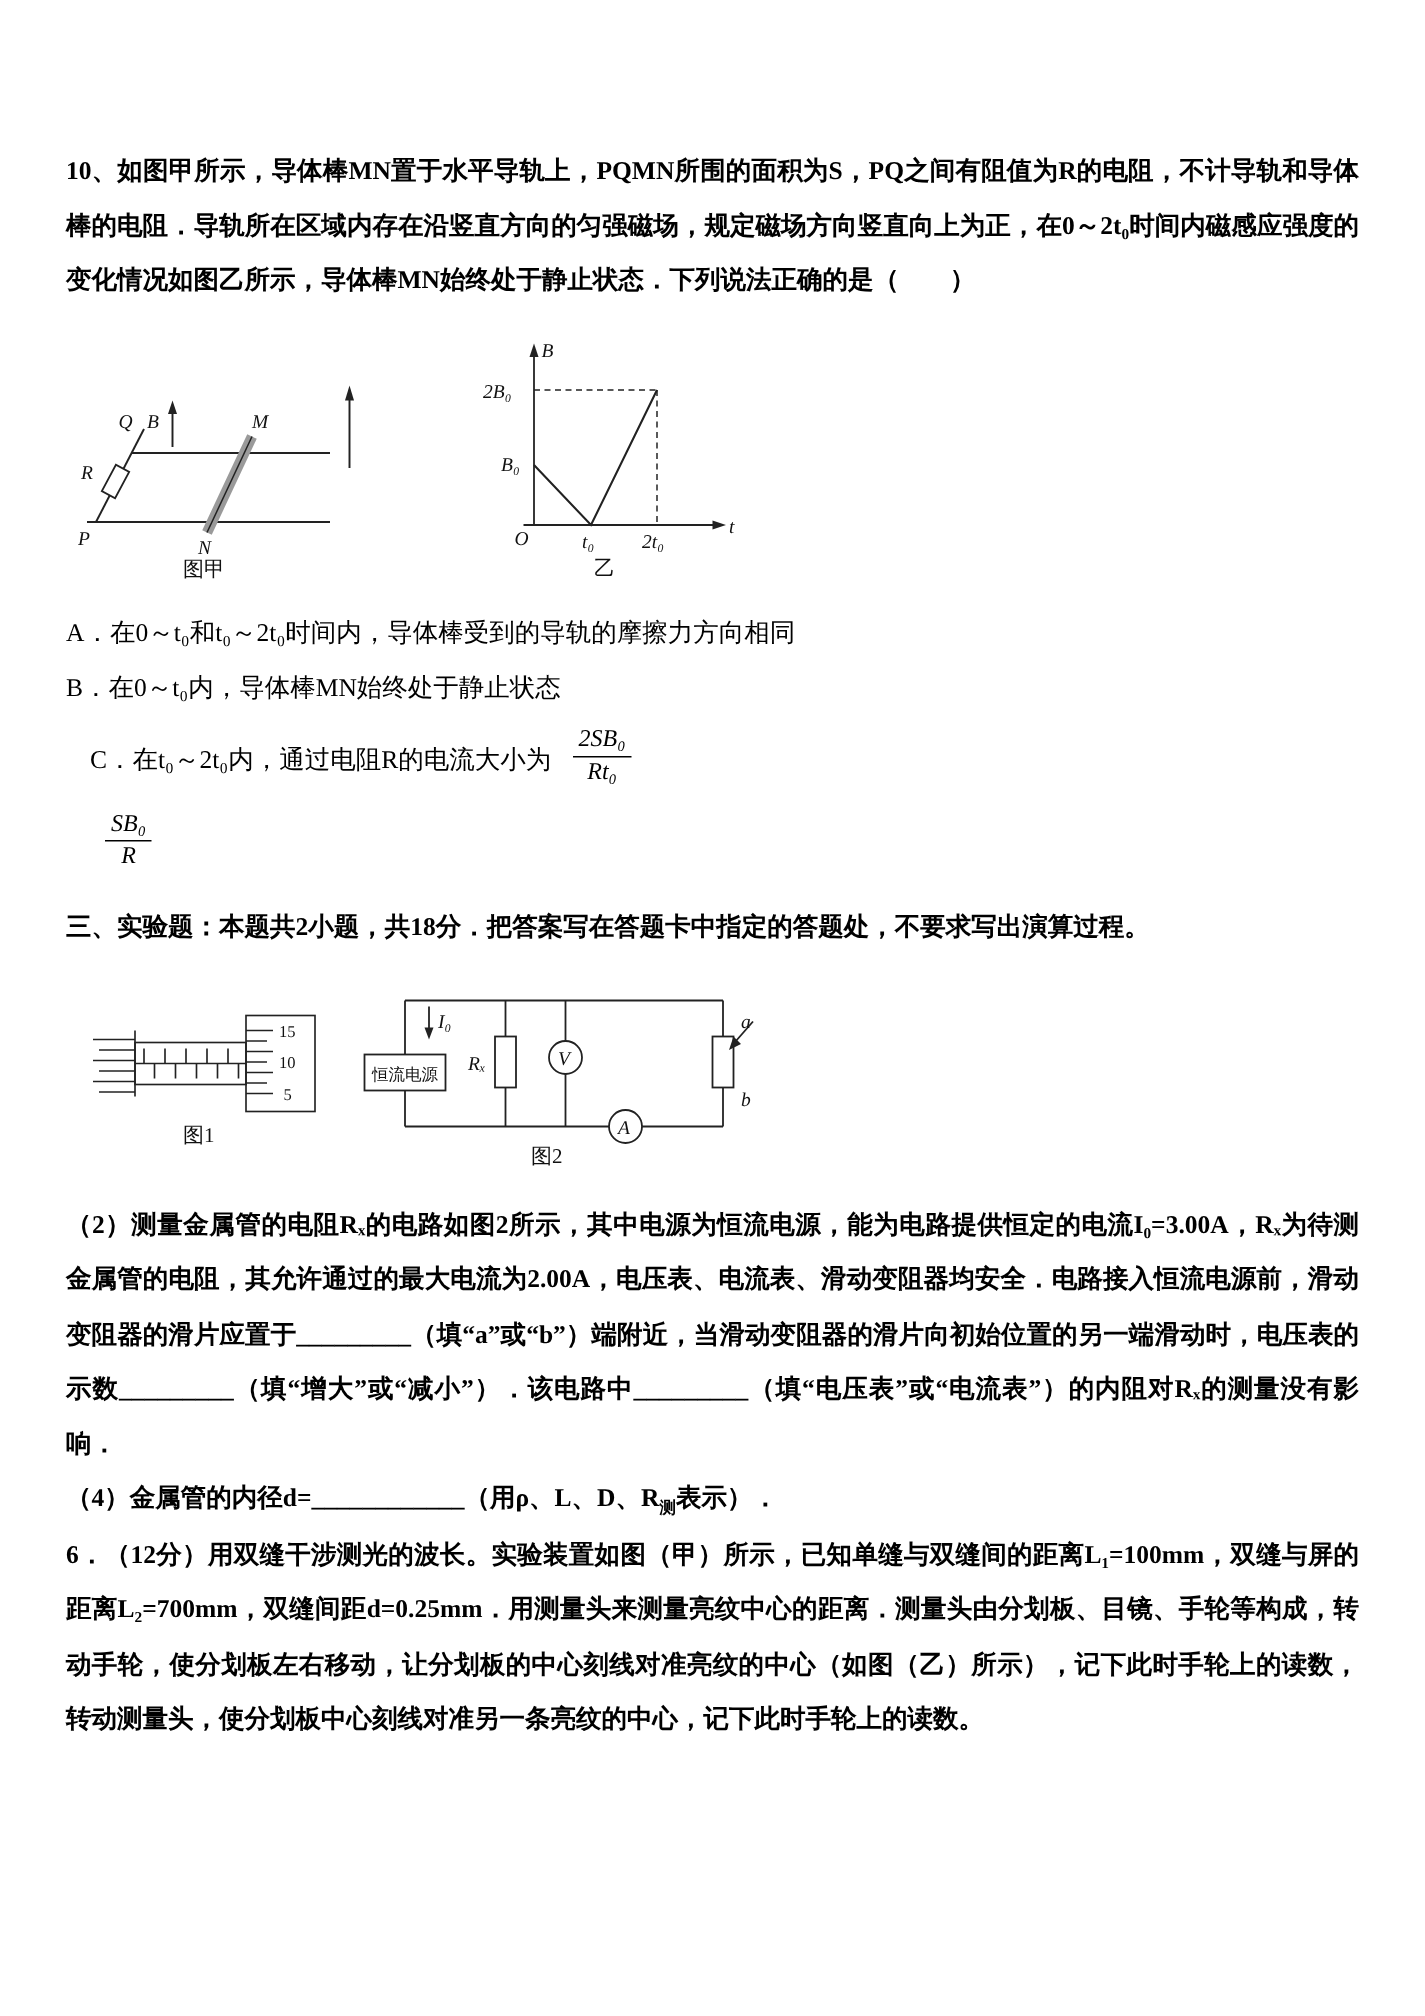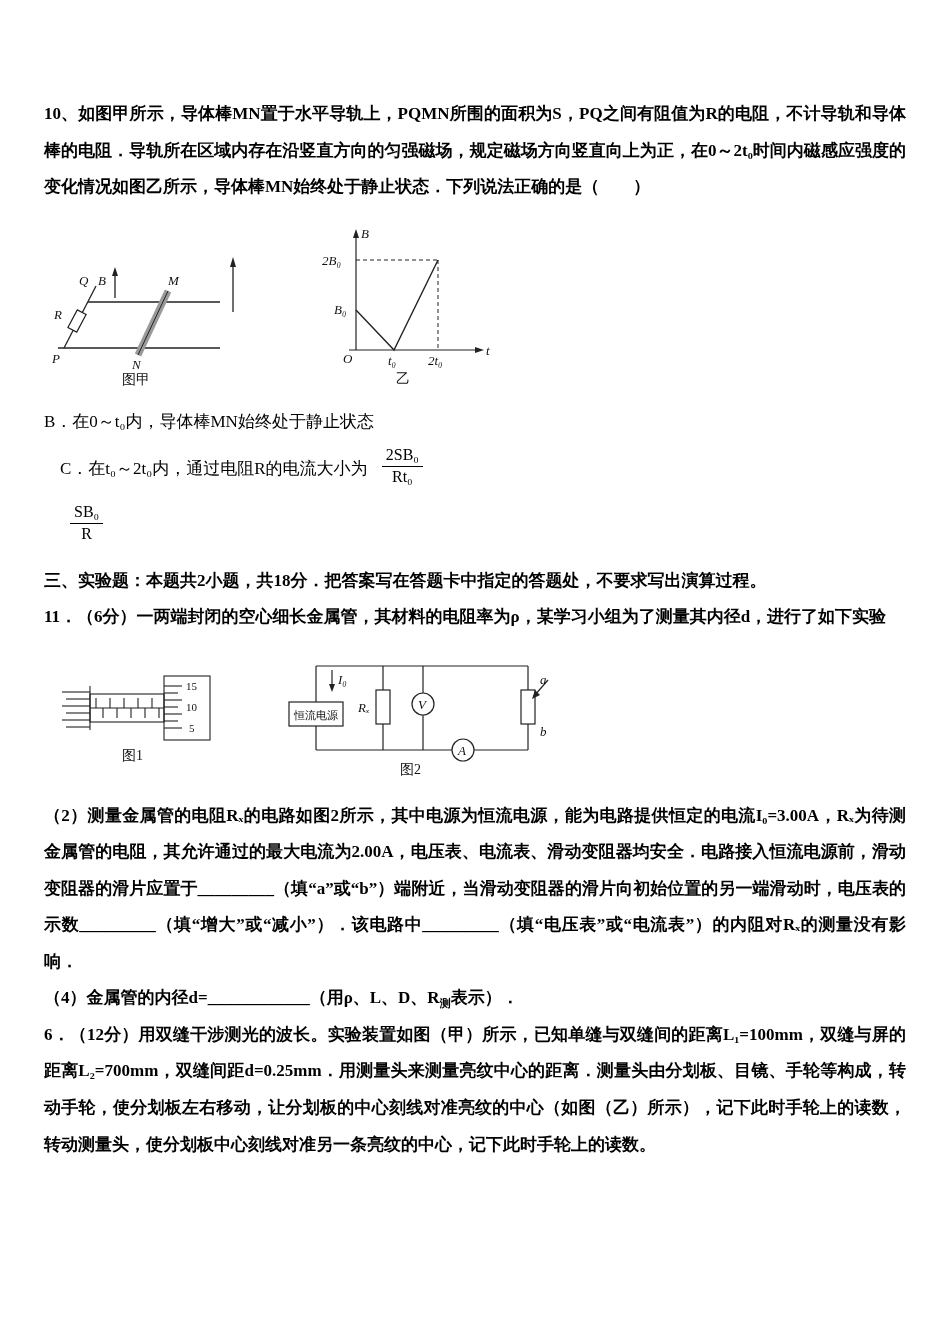--- a/index.html
+++ b/index.html
@@ -3,22 +3,22 @@
 <meta charset="utf-8">
 <style>
   html,body{margin:0;padding:0;background:#fff;}
   body{width:950px;min-height:1344px;font-family:"Liberation Serif","DejaVu Serif",serif;color:#000;}
   .page{padding:96px 44px 40px 44px;font-size:17px;}
   .para{margin:0;text-align:justify;line-height:2.15;font-weight:bold;}
   .opt{margin:2px 0;line-height:2.1;}
   .opt-frac{margin:10px 16px 14px;}
   .figrow{display:flex;align-items:flex-end;margin:12px 0 18px 8px;}
   .figrow1{gap:64px;}
-  .figrow2{gap:46px;align-items:flex-start;margin-top:6px;}
-  .frac{display:inline-block;vertical-align:middle;text-align:center;line-height:1.3;margin:0 4px 0 10px;position:relative;top:-4px;font-size:16px;}
+  .figrow2{align-items:flex-start;margin-top:6px;}
+  .frac{display:inline-block;vertical-align:middle;text-align:center;line-height:1.3;font-style:italic;margin:0 4px 0 10px;position:relative;top:-4px;font-size:16px;}
   .frac .num{display:block;padding:0 4px;}
   .frac .den{display:block;border-top:1.3px solid #000;padding:0 4px;text-align:center;}
   .sechead{margin-top:14px;}
   svg{display:block;}
   svg text{font-family:"Liberation Serif","DejaVu Serif",serif;font-size:13px;fill:#111;}
   svg text.it{font-style:italic;}
   svg text.cap{font-style:normal;font-size:14px;}
   svg text.small{font-size:11px;}
   sub.mini{font-size:11px;}
 </style>
@@ -77,40 +77,40 @@
         <text x="18" y="96" class="it">B₀</text>
         <text x="27" y="145" class="it">O</text>
         <text x="72" y="147" class="it">t₀</text>
         <text x="112" y="147" class="it">2t₀</text>
         <text x="170" y="137" class="it">t</text>
         <text x="80" y="165" class="cap">乙</text>
       </svg>
     </div>
   </div>
 
+  <p class="opt">A．在0～t₀和t₀～2t₀时间内，导体棒受到的导轨的摩擦力方向相同</p>
   <p class="opt">B．在0～t₀内，导体棒MN始终处于静止状态</p>
 
   <p class="opt opt-frac">
     <span>C．在t₀～2t₀内，通过电阻R的电流大小为</span>
     <span class="frac">
       <span class="num">2SB₀</span>
       <span class="den">Rt₀</span>
     </span>
   </p>
 
   <p class="opt opt-frac">
     <span class="frac">
       <span class="num">SB₀</span>
       <span class="den">R</span>
     </span>
   </p>
 
   <p class="para sechead">三、实验题：本题共2小题，共18分．把答案写在答题卡中指定的答题处，不要求写出演算过程。</p>
 
-  <p class="para">11．（6分）一两端封闭的空心细长金属管，其材料的电阻率为ρ，某学习小组为了测量其内径d，进行了如下实验</p>
 
   <div class="figrow figrow2">
 
     <div>
       <svg width="190" height="122" viewBox="0 0 190 122">
         <g stroke="#222" stroke-width="1.1">
           <line x1="38" y1="44" x2="38" y2="88"></line>
           <line x1="10" y1="50" x2="38" y2="50"></line>
           <line x1="14" y1="57" x2="38" y2="57"></line>
           <line x1="10" y1="64" x2="38" y2="64"></line>

